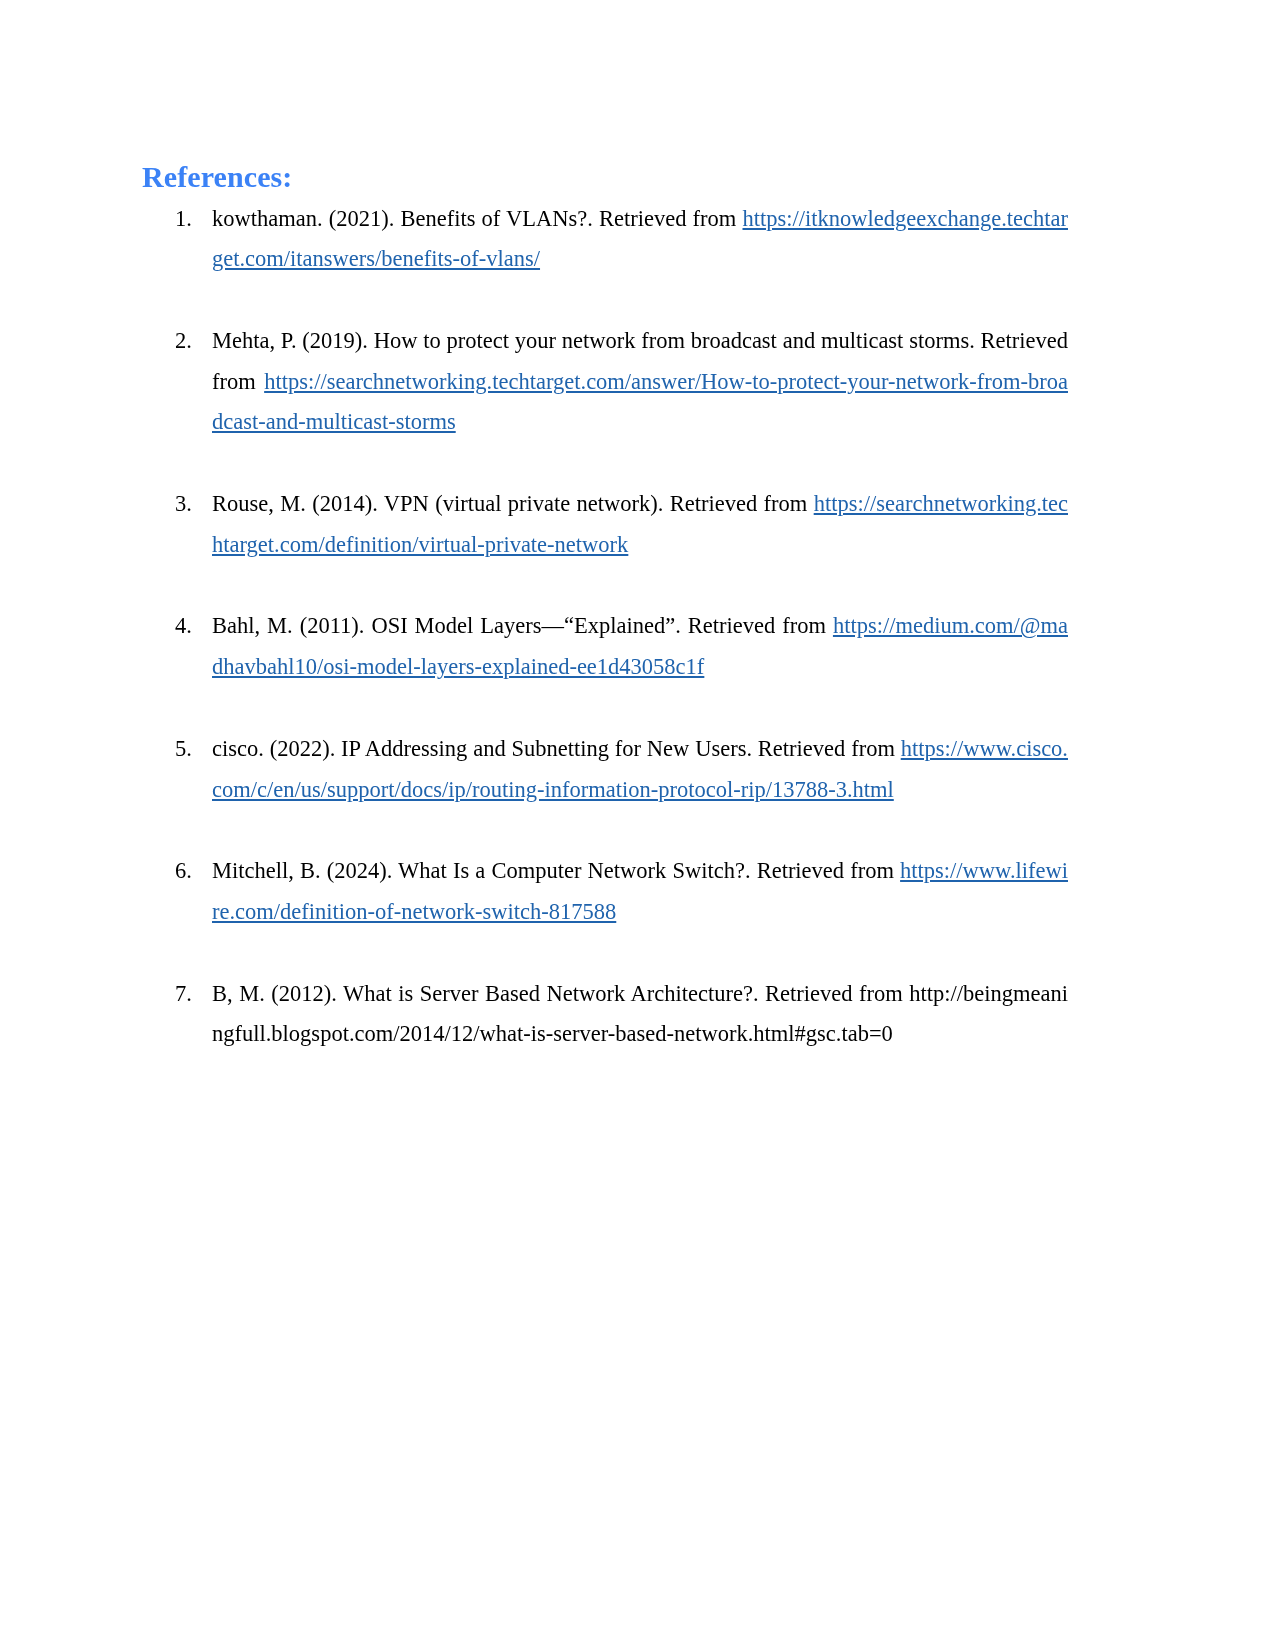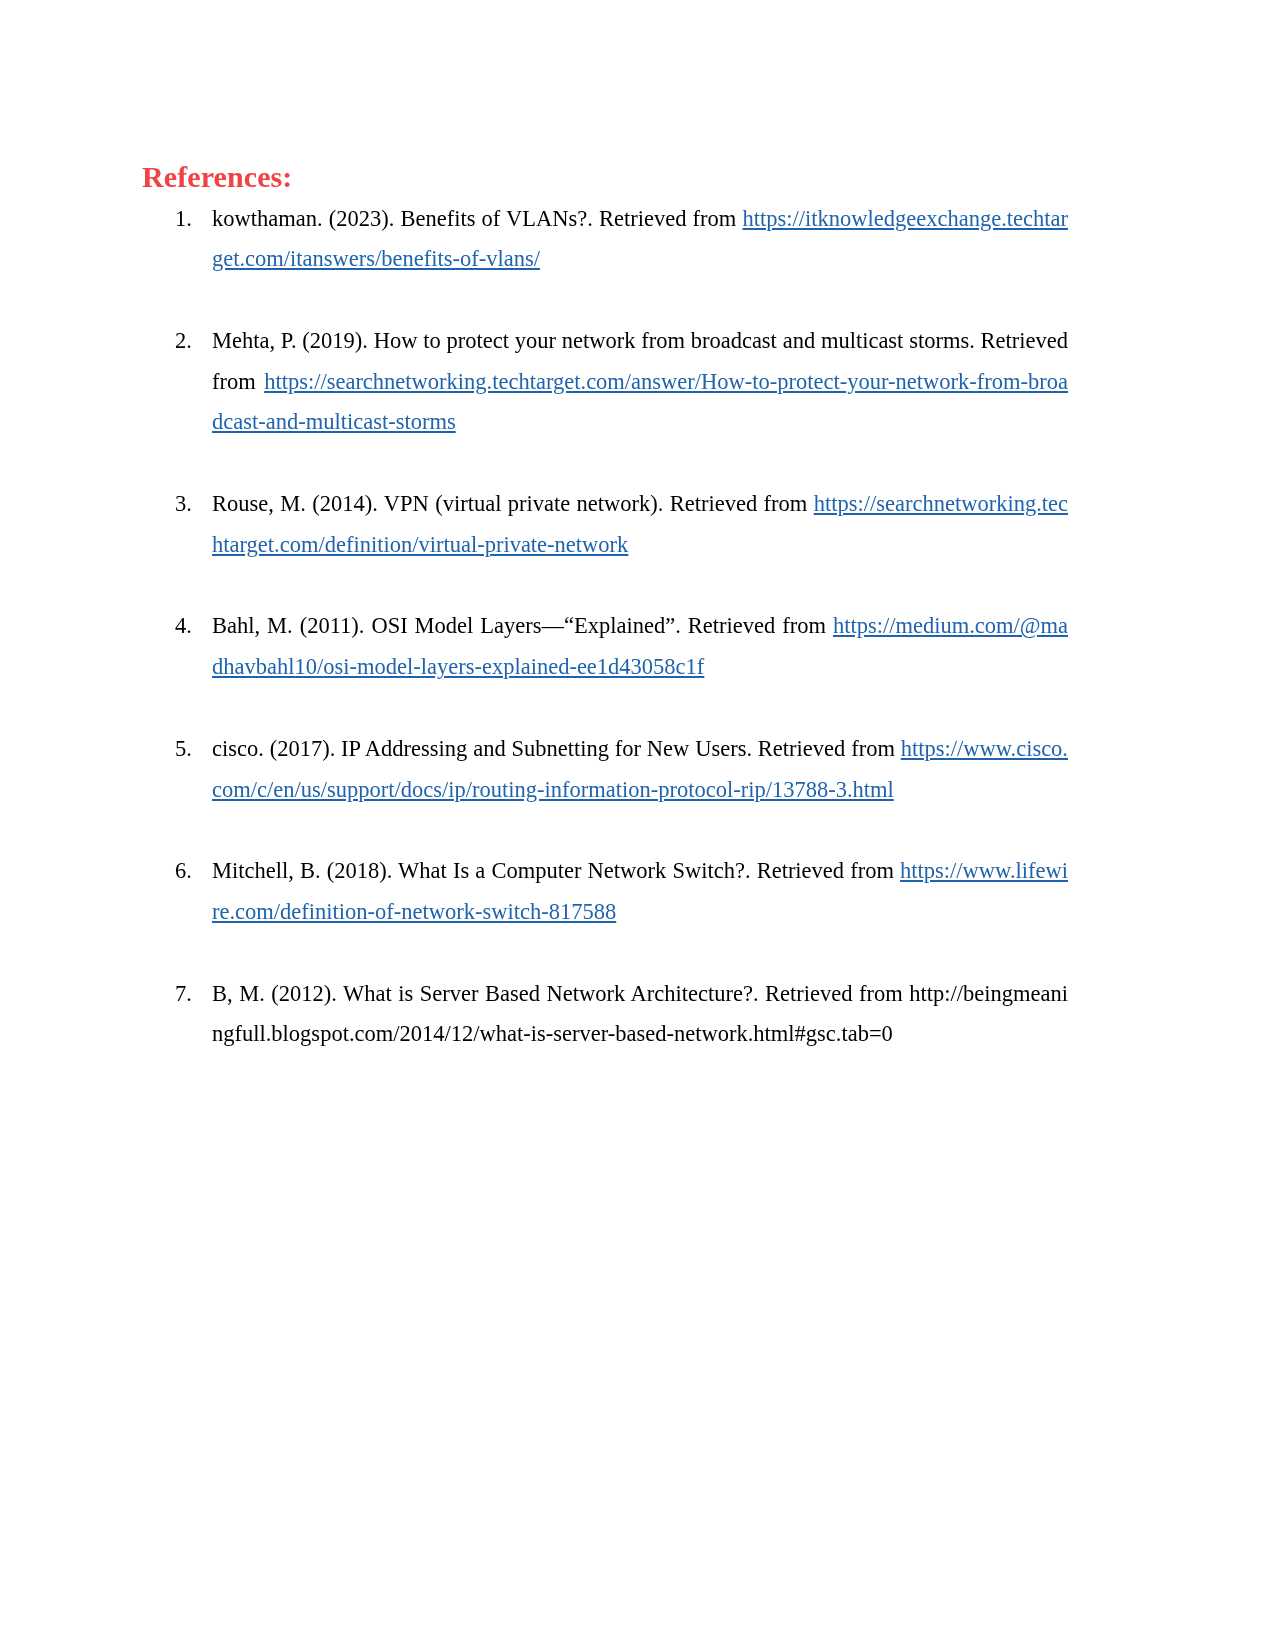--- a/index.html
+++ b/index.html
@@ -26,21 +26,21 @@
     left: 142px;
     top: 160px;
     width: 926px;
   }
   .heading {
     font-size: 30px;
     font-weight: bold;
     line-height: 1.15;
     margin: 0 0 4px 0;
     letter-spacing: 0.1px;
-    color: #ef4444;
+    color: #3b82f6;
   }
   ol.ref-list {
     list-style: none;
     margin: 0;
     padding: 0;
   }
   li.ref-item {
     position: relative;
     padding-left: 70px;
     margin: 0 0 0 0;
@@ -87,41 +87,41 @@
 <body>
 
 <div class="page">
   <div class="content">
 
     <h1 class="heading">References:</h1>
 
     <ol class="ref-list" id="ref-list">
         <li class="ref-item">
           <span class="marker">1.</span>
-          <span class="ref-body"><span>kowthaman. (2023). Benefits of VLANs?. Retrieved from </span><a class="ref-link" href="#">https://itknowledgeexchange.techtarget.com/itanswers/benefits-of-vlans/</a></span>
+          <span class="ref-body"><span>kowthaman. (2021). Benefits of VLANs?. Retrieved from </span><a class="ref-link" href="#">https://itknowledgeexchange.techtarget.com/itanswers/benefits-of-vlans/</a></span>
         </li>
         <li class="ref-item">
           <span class="marker">2.</span>
           <span class="ref-body"><span>Mehta, P. (2019). How to protect your network from broadcast and multicast storms. Retrieved from  </span><a class="ref-link" href="#">https://searchnetworking.techtarget.com/answer/How-to-protect-your-network-from-broadcast-and-multicast-storms</a></span>
         </li>
         <li class="ref-item">
           <span class="marker">3.</span>
           <span class="ref-body"><span>Rouse, M. (2014). VPN (virtual private network). Retrieved from </span><a class="ref-link" href="#">https://searchnetworking.techtarget.com/definition/virtual-private-network</a></span>
         </li>
         <li class="ref-item">
           <span class="marker">4.</span>
           <span class="ref-body"><span>Bahl, M. (2011). OSI Model Layers—“Explained”. Retrieved from </span><a class="ref-link" href="#">https://medium.com/@madhavbahl10/osi-model-layers-explained-ee1d43058c1f</a></span>
         </li>
         <li class="ref-item">
           <span class="marker">5.</span>
-          <span class="ref-body"><span>cisco. (2017). IP Addressing and Subnetting for New Users. Retrieved from </span><a class="ref-link" href="#">https://www.cisco.com/c/en/us/support/docs/ip/routing-information-protocol-rip/13788-3.html</a></span>
+          <span class="ref-body"><span>cisco. (2022). IP Addressing and Subnetting for New Users. Retrieved from </span><a class="ref-link" href="#">https://www.cisco.com/c/en/us/support/docs/ip/routing-information-protocol-rip/13788-3.html</a></span>
         </li>
         <li class="ref-item">
           <span class="marker">6.</span>
-          <span class="ref-body"><span>Mitchell, B. (2018). What Is a Computer Network Switch?. Retrieved from </span><a class="ref-link" href="#">https://www.lifewire.com/definition-of-network-switch-817588</a></span>
+          <span class="ref-body"><span>Mitchell, B. (2024). What Is a Computer Network Switch?. Retrieved from </span><a class="ref-link" href="#">https://www.lifewire.com/definition-of-network-switch-817588</a></span>
         </li>
         <li class="ref-item">
           <span class="marker">7.</span>
           <span class="ref-body"><span>B, M. (2012). What is Server Based Network Architecture?. Retrieved from </span><span class="plain-url">http://beingmeaningfull.blogspot.com/2014/12/what-is-server-based-network.html#gsc.tab=0</span></span>
         </li>
       </ol>
 
   </div>
 </div>
 

